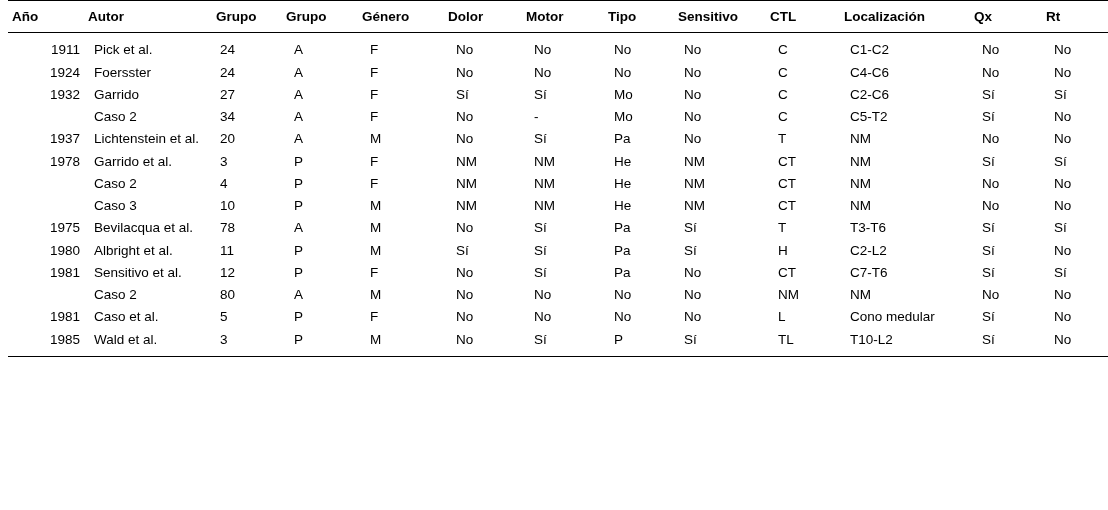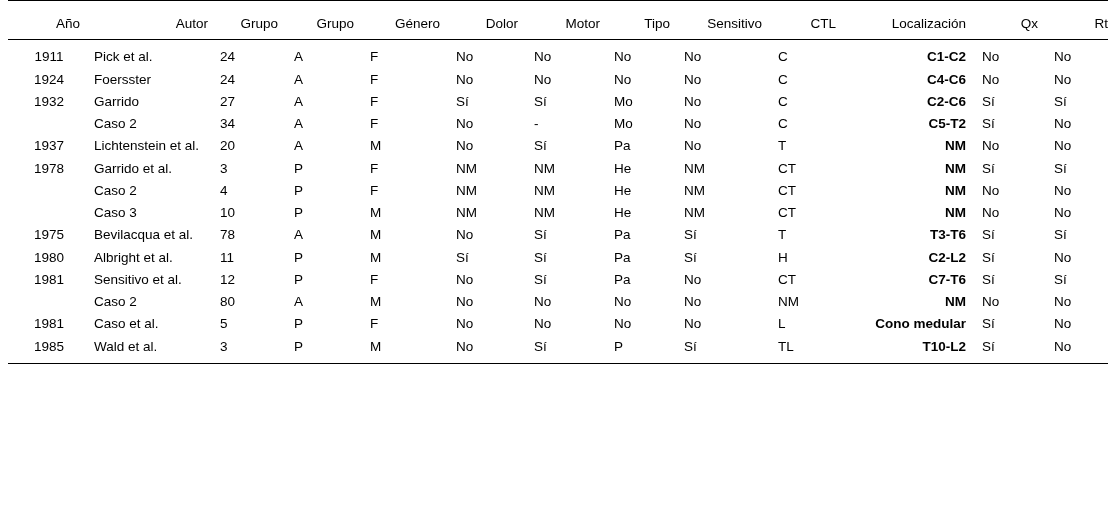--- a/index.html
+++ b/index.html
@@ -24,50 +24,50 @@
     border-collapse: collapse;
     font-size: 13.5px;
     line-height: 1.28;
     table-layout: fixed;
   }
   table.data-table thead tr.head-row {
     border-top: 1.6px solid #000;
     border-bottom: 1.1px solid #000;
   }
   table.data-table thead th {
-    font-weight: normal;
-    text-align: right;
-    padding: 14px 4px 7px 4px;
+    font-weight: bold;
+    text-align: left;
+    padding: 7px 4px 7px 4px;
     vertical-align: middle;
   }
   table.data-table tbody td {
     padding: 2.5px 4px 2.5px 4px;
     vertical-align: top;
   }
   tbody tr:first-child td {
     padding-top: 8px;
   }
   tbody tr:last-child td {
     padding-bottom: 8px;
   }
   table.data-table tbody {
     border-bottom: 1.6px solid #000;
   }
   
-  .c-anio   { width: 68px;  text-align: center;   padding-left: 10px !important; }
+  .c-anio   { width: 68px;  text-align: right;   padding-left: 10px !important; }
   .c-autor  { width: 120px; text-align: left;   padding-left: 10px !important; }
   .c-edad   { width: 62px;  text-align: left;   padding-left: 8px !important; }
   .c-grupo  { width: 68px;  text-align: left;   padding-left: 12px !important; }
   .c-genero { width: 78px;  text-align: left;   padding-left: 12px !important; }
   .c-dolor  { width: 70px;  text-align: left;   padding-left: 12px !important; }
   .c-motor  { width: 74px;  text-align: left;   padding-left: 12px !important; }
   .c-tipo   { width: 62px;  text-align: left;   padding-left: 10px !important; }
   .c-sens   { width: 84px;  text-align: left;   padding-left: 10px !important; }
   .c-ctl    { width: 66px;  text-align: left;   padding-left: 12px !important; }
-  .c-local  { width: 122px; text-align: right;   padding-left: 10px !important; font-weight: bold; }
+  .c-local  { width: 122px; text-align: left;   padding-left: 10px !important; }
   .c-qx     { width: 64px;  text-align: left;   padding-left: 12px !important; }
   .c-rt     { width: 62px;  text-align: left;   padding-left: 12px !important; }
 
   thead th.c-anio   { text-align: center; padding-left: 4px !important; }
   thead th.c-autor  { text-align: center; padding-left: 4px !important; }
   thead th.c-edad   { text-align: center; padding-left: 4px !important; }
   thead th.c-grupo  { text-align: center; padding-left: 4px !important; }
   thead th.c-genero { text-align: center; padding-left: 4px !important; }
   thead th.c-dolor  { text-align: center; padding-left: 4px !important; }
   thead th.c-motor  { text-align: center; padding-left: 4px !important; }

